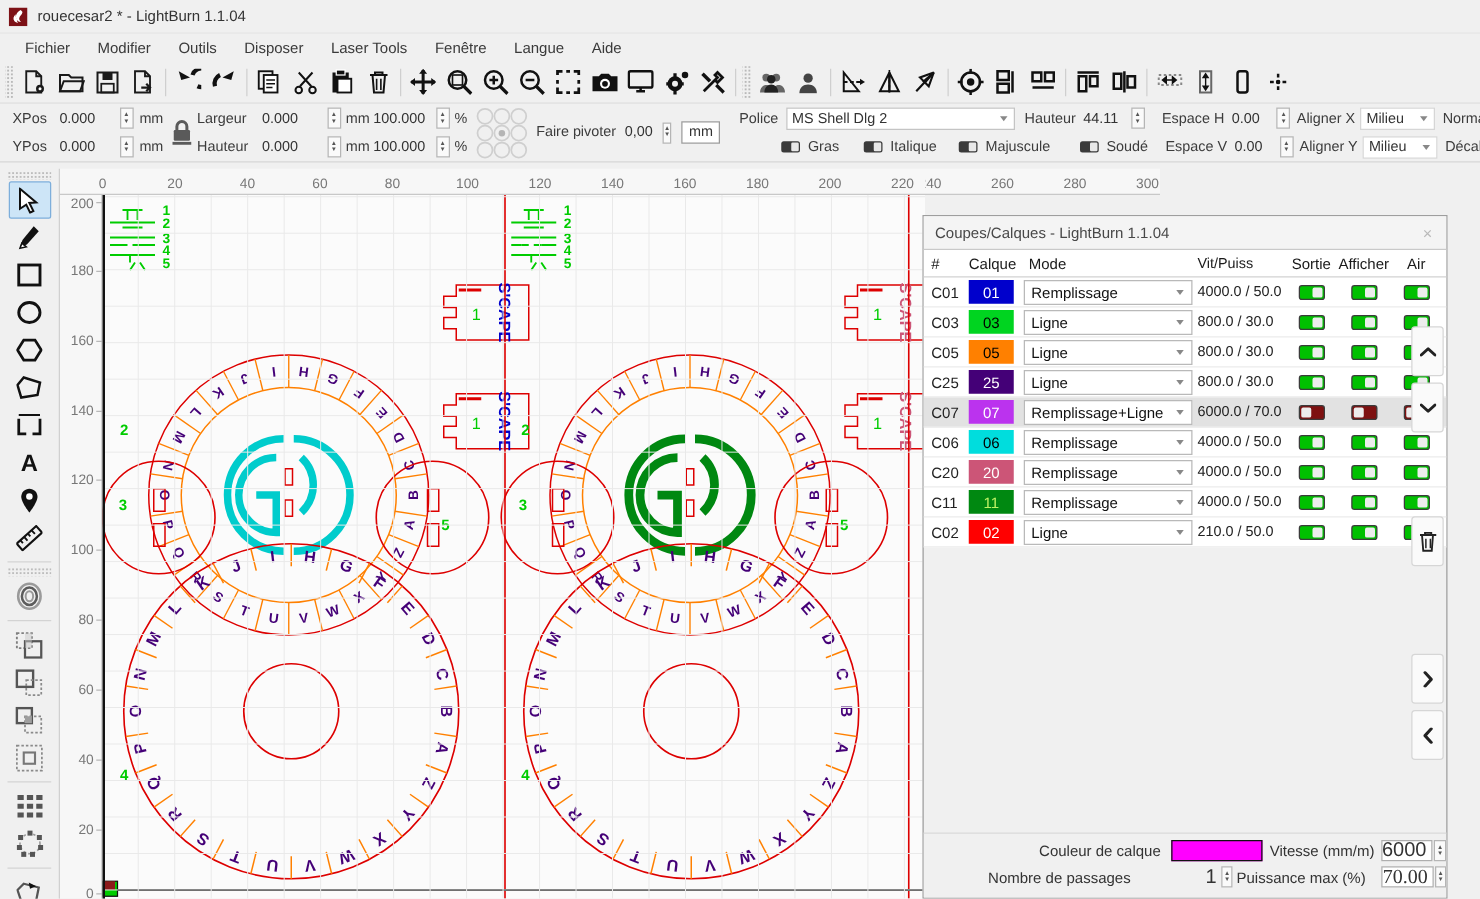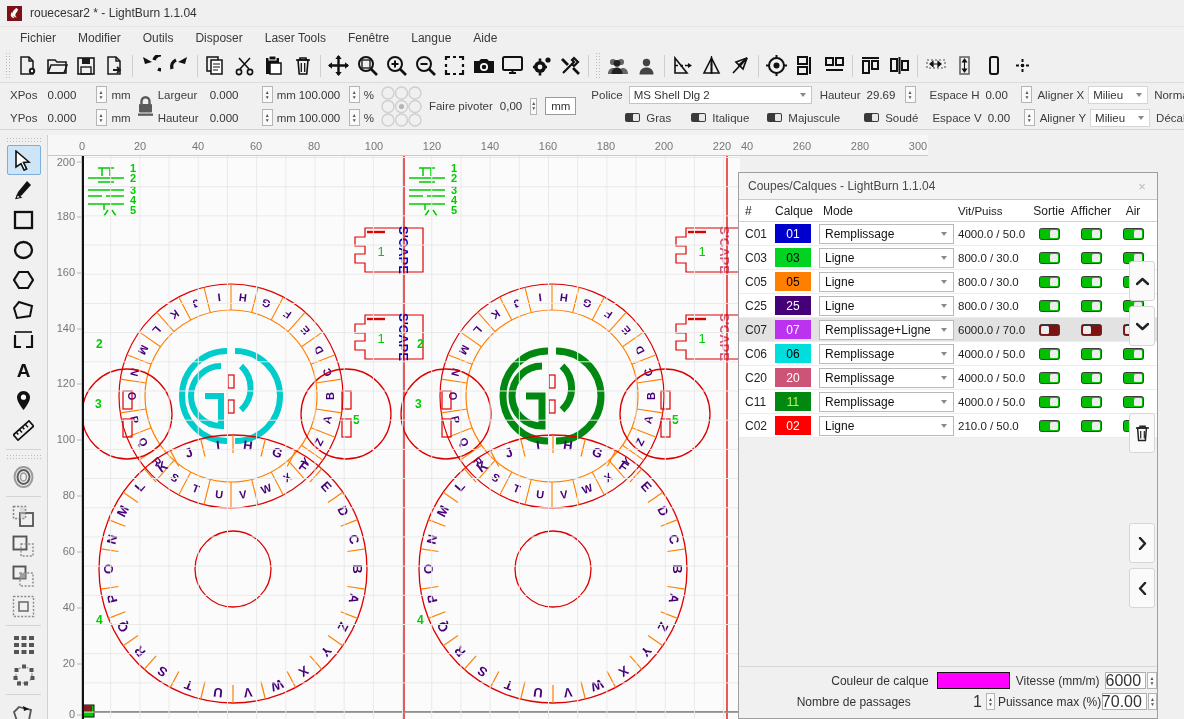--- a/index.html
+++ b/index.html
@@ -504,21 +504,21 @@
     <span class="tb-grip"></span>
 
     <div class="pcol">
       <div class="prow">
         <span class="lbl">Police</span>
         <span class="combo" style="width:183px;margin-left:6px;">
           <span>MS Shell Dlg 2</span>
             <i class="chev"></i>
         </span>
         <span class="lbl" style="margin-left:8px;">Hauteur</span>
-        <span class="val" style="margin-left:6px;width:38px;">29.69</span>
+        <span class="val" style="margin-left:6px;width:38px;">44.11</span>
         <span class="spin">
             <i>▲</i>
             <i>▼</i>
           </span>
         <span class="lbl" style="margin-left:14px;">Espace H</span>
         <span class="val" style="margin-left:6px;width:32px;">0.00</span>
         <span class="spin" style="margin-left:4px;">
             <i>▲</i>
             <i>▼</i>
           </span>
@@ -1550,21 +1550,21 @@
           </span>
       </div>
       <div class="cb-row">
         <span class="cb-lbl" style="width:218px;">Nombre de passages</span>
         <span class="cb-box" style="width:84px;margin-left:8px;border:0;background:transparent;">1</span>
         <span class="spin">
             <i>▲</i>
             <i>▼</i>
           </span>
         <span class="cb-lbl" style="width:100px;margin-left:3px;">Puissance max (%)</span>
-        <span class="cb-box" style="width:45px;margin-left:4px;">70.00</span>
+        <span class="cb-box" style="width:45px;margin-left:16px;font-family:Liberation Serif, serif;">70.00</span>
         <span class="spin" style="margin-left:1px;">
             <i>▲</i>
             <i>▼</i>
           </span>
       </div>
     </div>
   </div>
 </div>
 
 </body></html>

